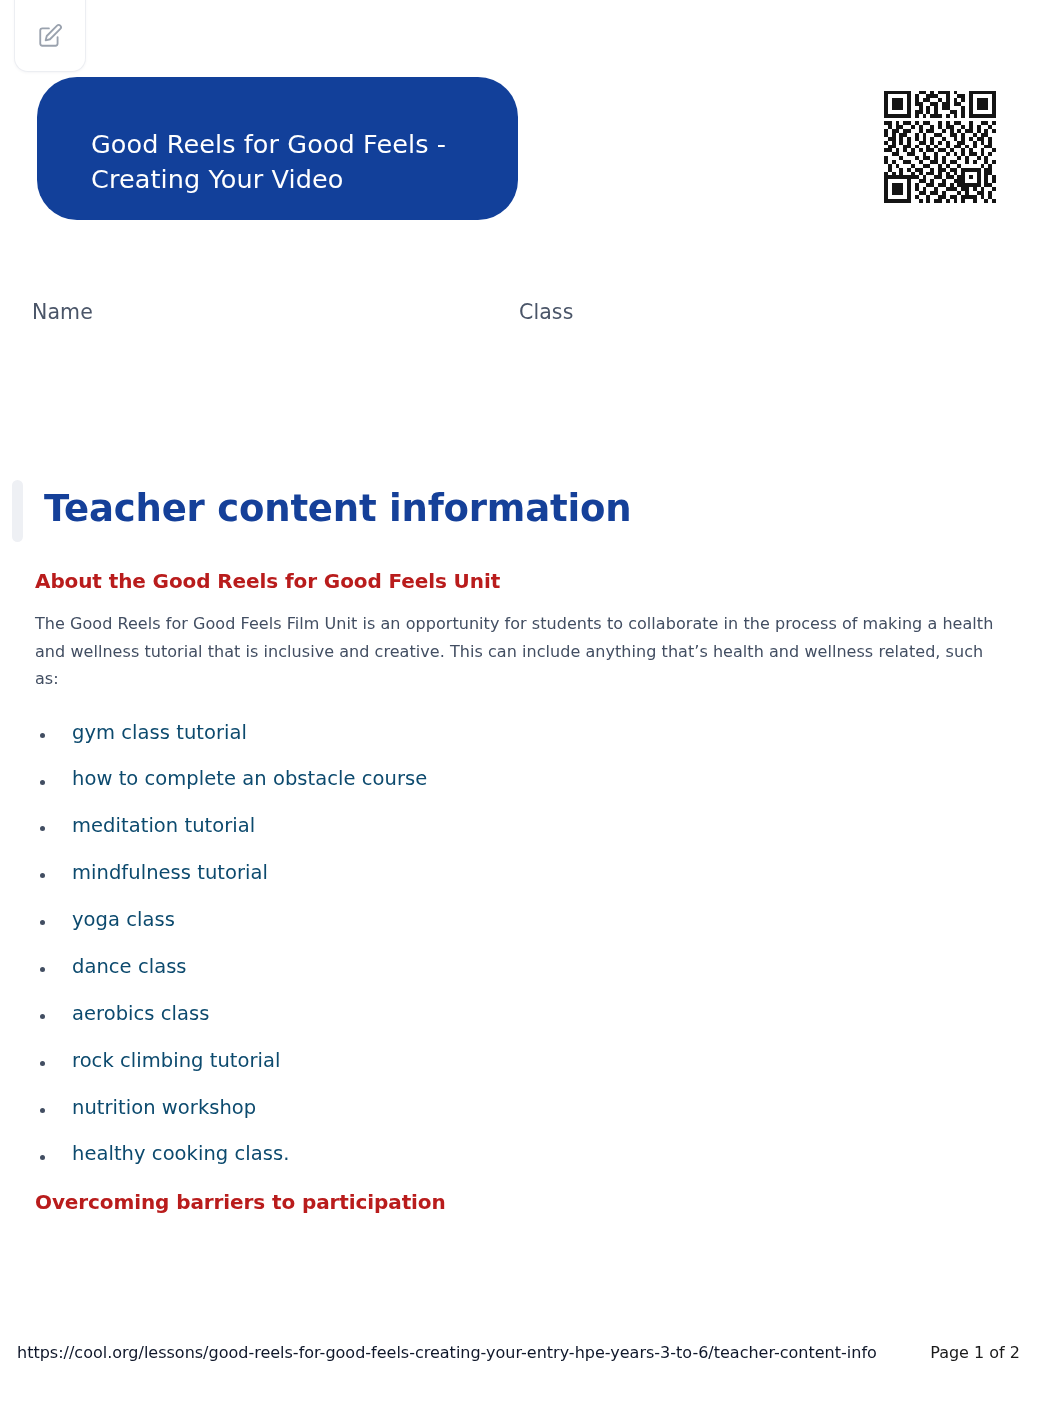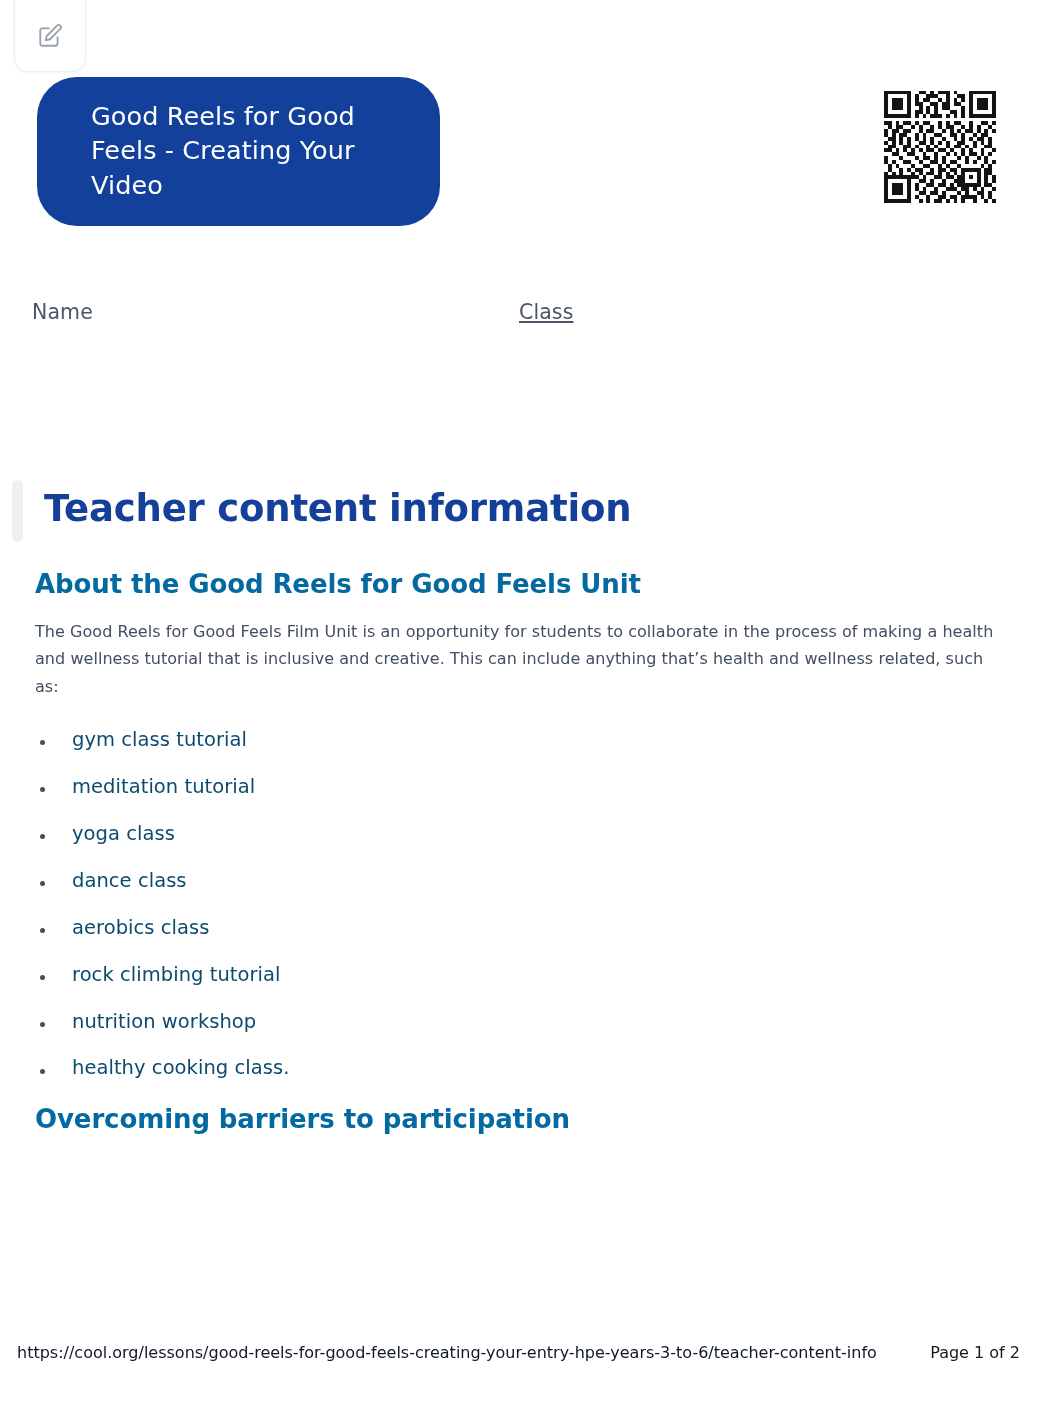--- a/index.html
+++ b/index.html
@@ -43,28 +43,28 @@
     box-sizing: border-box;
     z-index: 4;
   }
   .edit-badge svg { display: block; }
 
   
   .title-banner {
     position: absolute;
     left: 37px;
     top: 77px;
-    width: 403px;
+    width: 481px;
     min-height: 143px;
     background: #12409A;
     border-radius: 40px;
     box-sizing: border-box;
     padding: 22px 54px 24px 54px;
     display: flex;
-    align-items: flex-start;
+    align-items: flex-end;
     z-index: 5;
   }
   .title-banner .title-text {
     color: #ffffff;
     font-size: 25.5px;
     line-height: 1.35;
     font-weight: 400;
     letter-spacing: 0.1px;
   }
 
@@ -88,21 +88,21 @@
     height: 30px;
   }
   .meta-label {
     position: absolute;
     font-size: 20.5px;
     color: #4a5568;
     font-weight: 400;
     letter-spacing: 0.1px;
   }
   .meta-label.name { left: 0px; top: 0px; }
-  .meta-label.class { left: 487px; top: 0px; text-decoration: underline; }
+  .meta-label.class { left: 487px; top: 0px; }
 
   
   .section-head {
     position: absolute;
     left: 12px;
     top: 480px;
     width: 960px;
     display: flex;
     align-items: center;
   }
@@ -124,24 +124,24 @@
 
   
   .content {
     position: absolute;
     left: 35px;
     top: 568px;
     width: 962px;
   }
   .content h2 {
     margin: 0 0 16px 0;
-    font-size: 26px;
+    font-size: 20px;
     line-height: 1.3;
     font-weight: 700;
-    color: #0369a1;
+    color: #b91c1c;
     letter-spacing: -0.1px;
   }
   .content p {
     margin: 0;
     font-size: 16px;
     line-height: 1.72;
     color: #424e62;
     letter-spacing: 0.05px;
   }
 
@@ -472,21 +472,23 @@
     <div class="accent-bar"></div>
     <h1>Teacher content information</h1>
   </div>
 
   <div class="content">
     <h2>About the Good Reels for Good Feels Unit</h2>
     <p>The Good Reels for Good Feels Film Unit is an opportunity for students to collaborate in the process of making a health and wellness tutorial that is inclusive and creative. This can include anything that’s health and wellness related, such as:</p>
 
     <ul class="bullets">
       <li><span class="bullet-dot"></span><span>gym class tutorial</span></li>
+      <li><span class="bullet-dot"></span><span>how to complete an obstacle course</span></li>
       <li><span class="bullet-dot"></span><span>meditation tutorial</span></li>
+      <li><span class="bullet-dot"></span><span>mindfulness tutorial</span></li>
       <li><span class="bullet-dot"></span><span>yoga class</span></li>
       <li><span class="bullet-dot"></span><span>dance class</span></li>
       <li><span class="bullet-dot"></span><span>aerobics class</span></li>
       <li><span class="bullet-dot"></span><span>rock climbing tutorial</span></li>
       <li><span class="bullet-dot"></span><span>nutrition workshop</span></li>
       <li><span class="bullet-dot"></span><span>healthy cooking class.</span></li>
     </ul>
 
     <h2 class="second">Overcoming barriers to participation</h2>
   </div>

